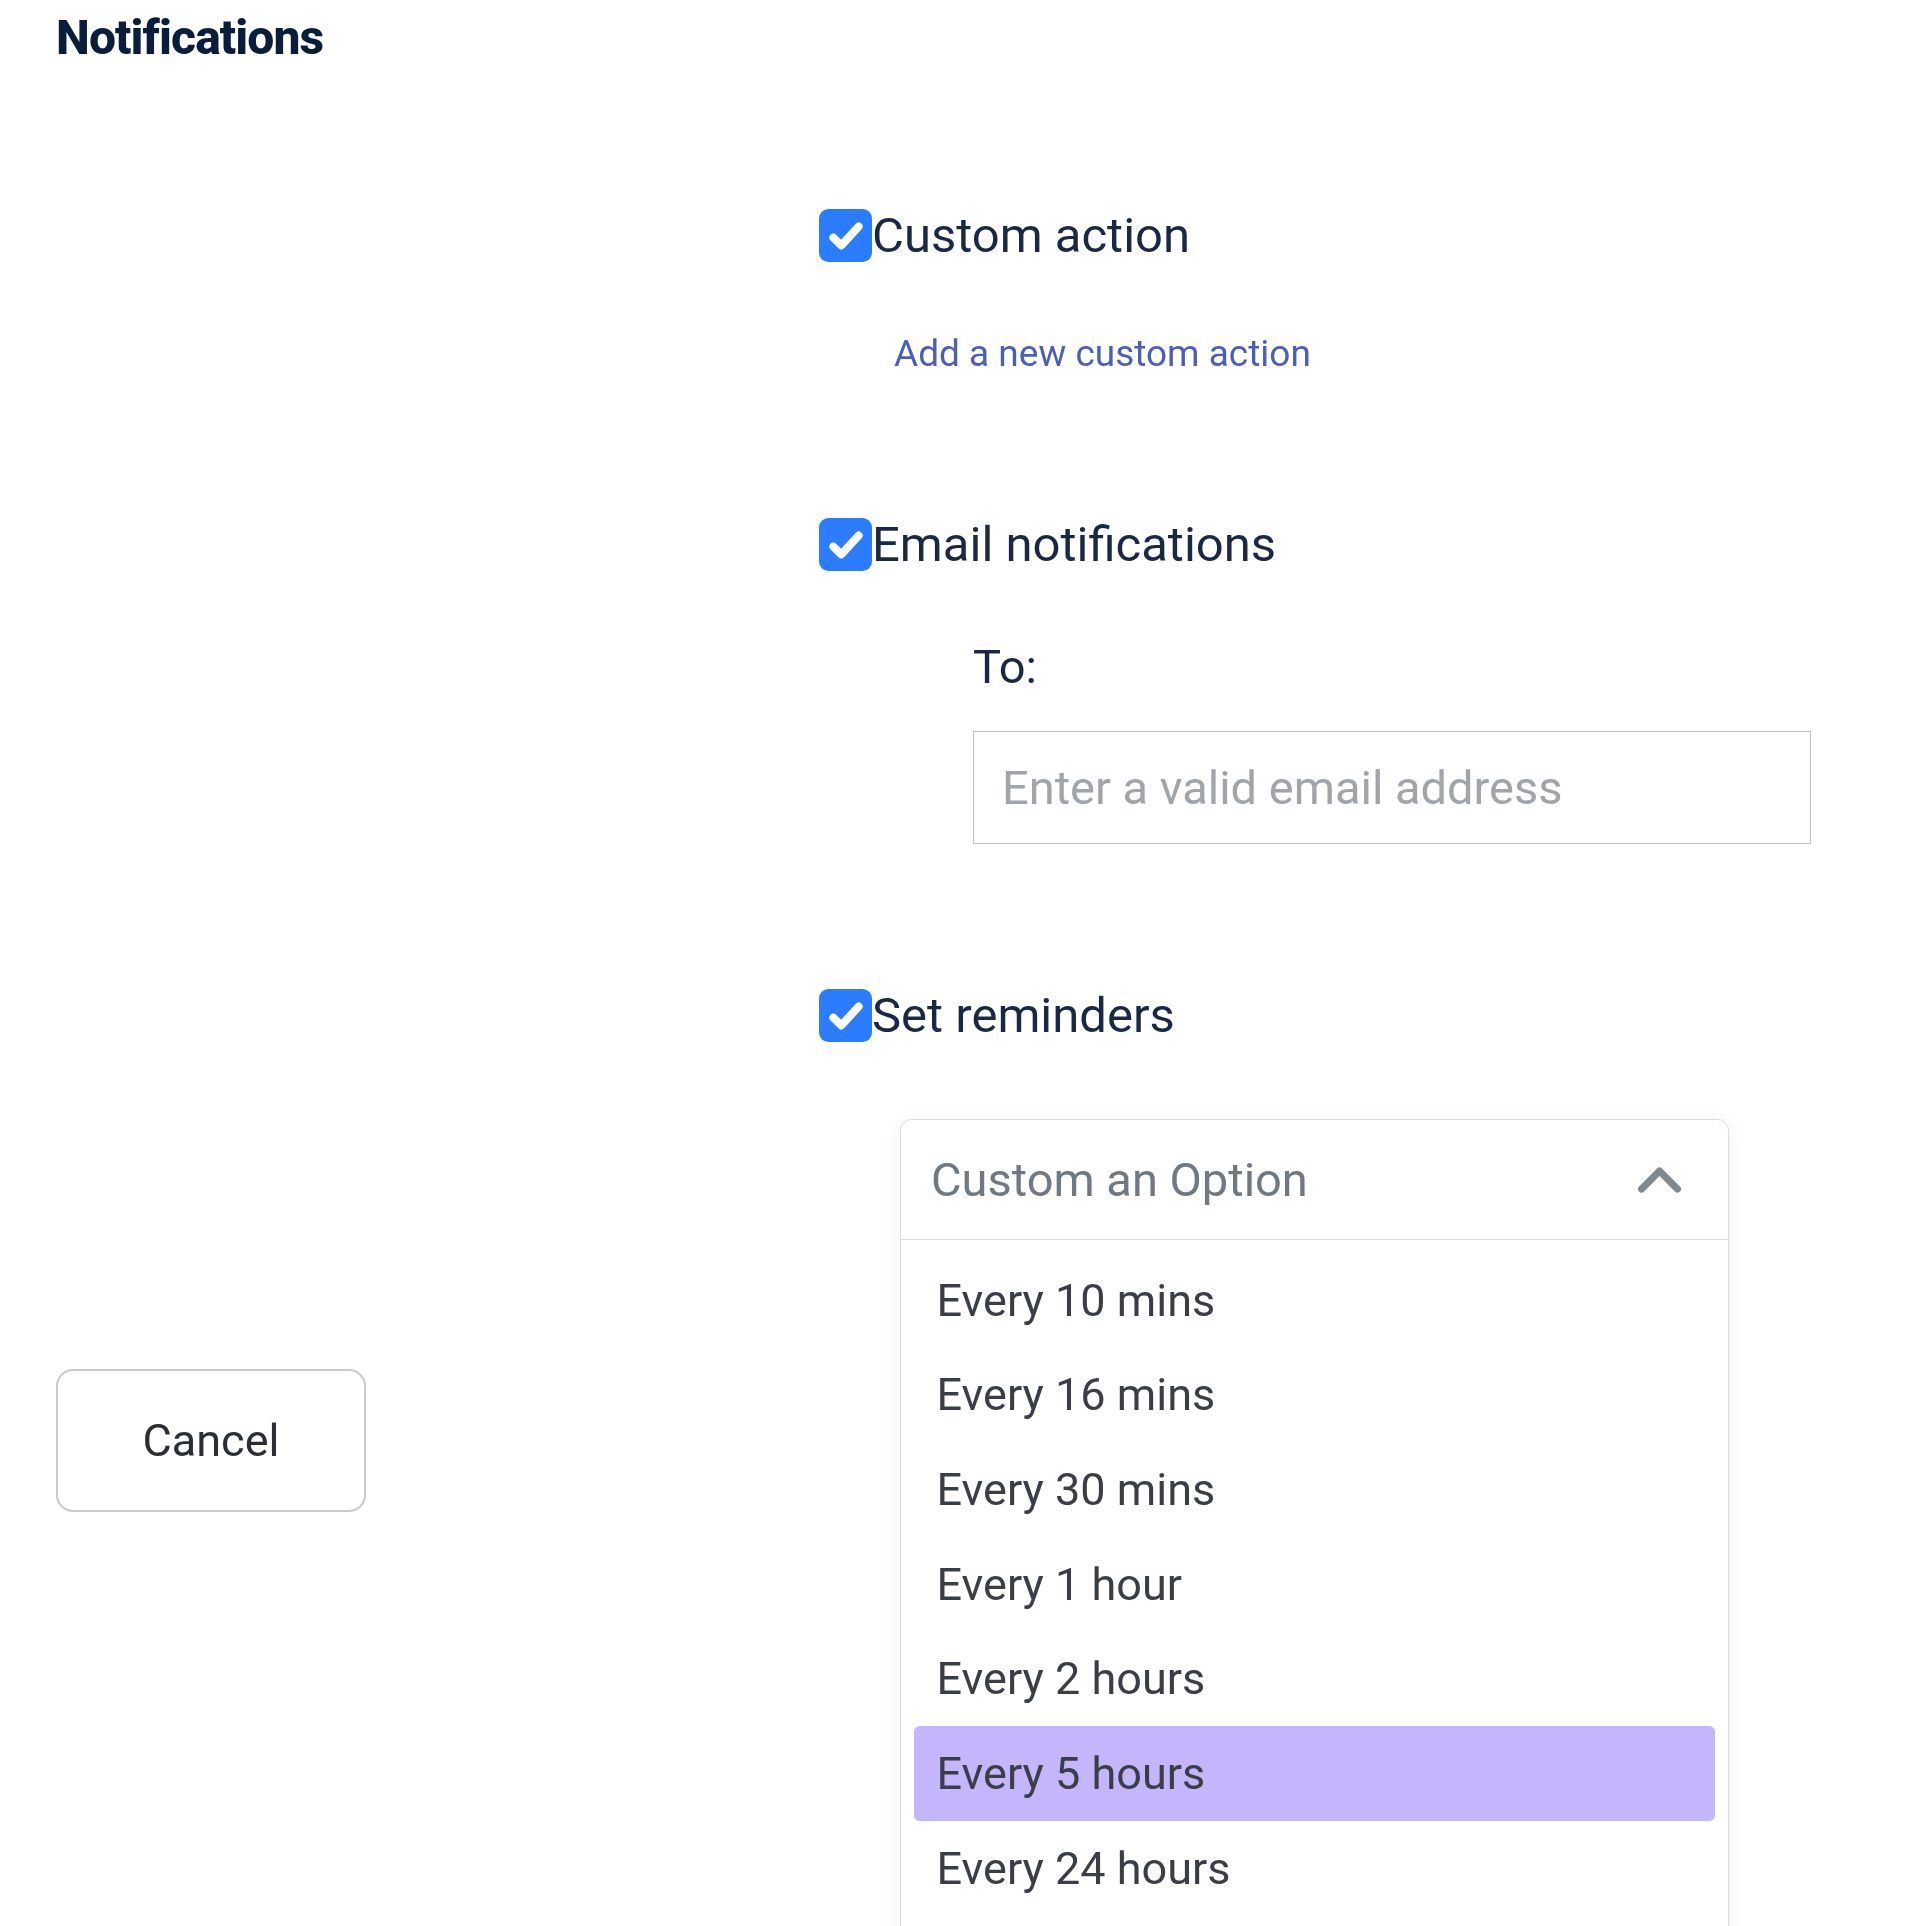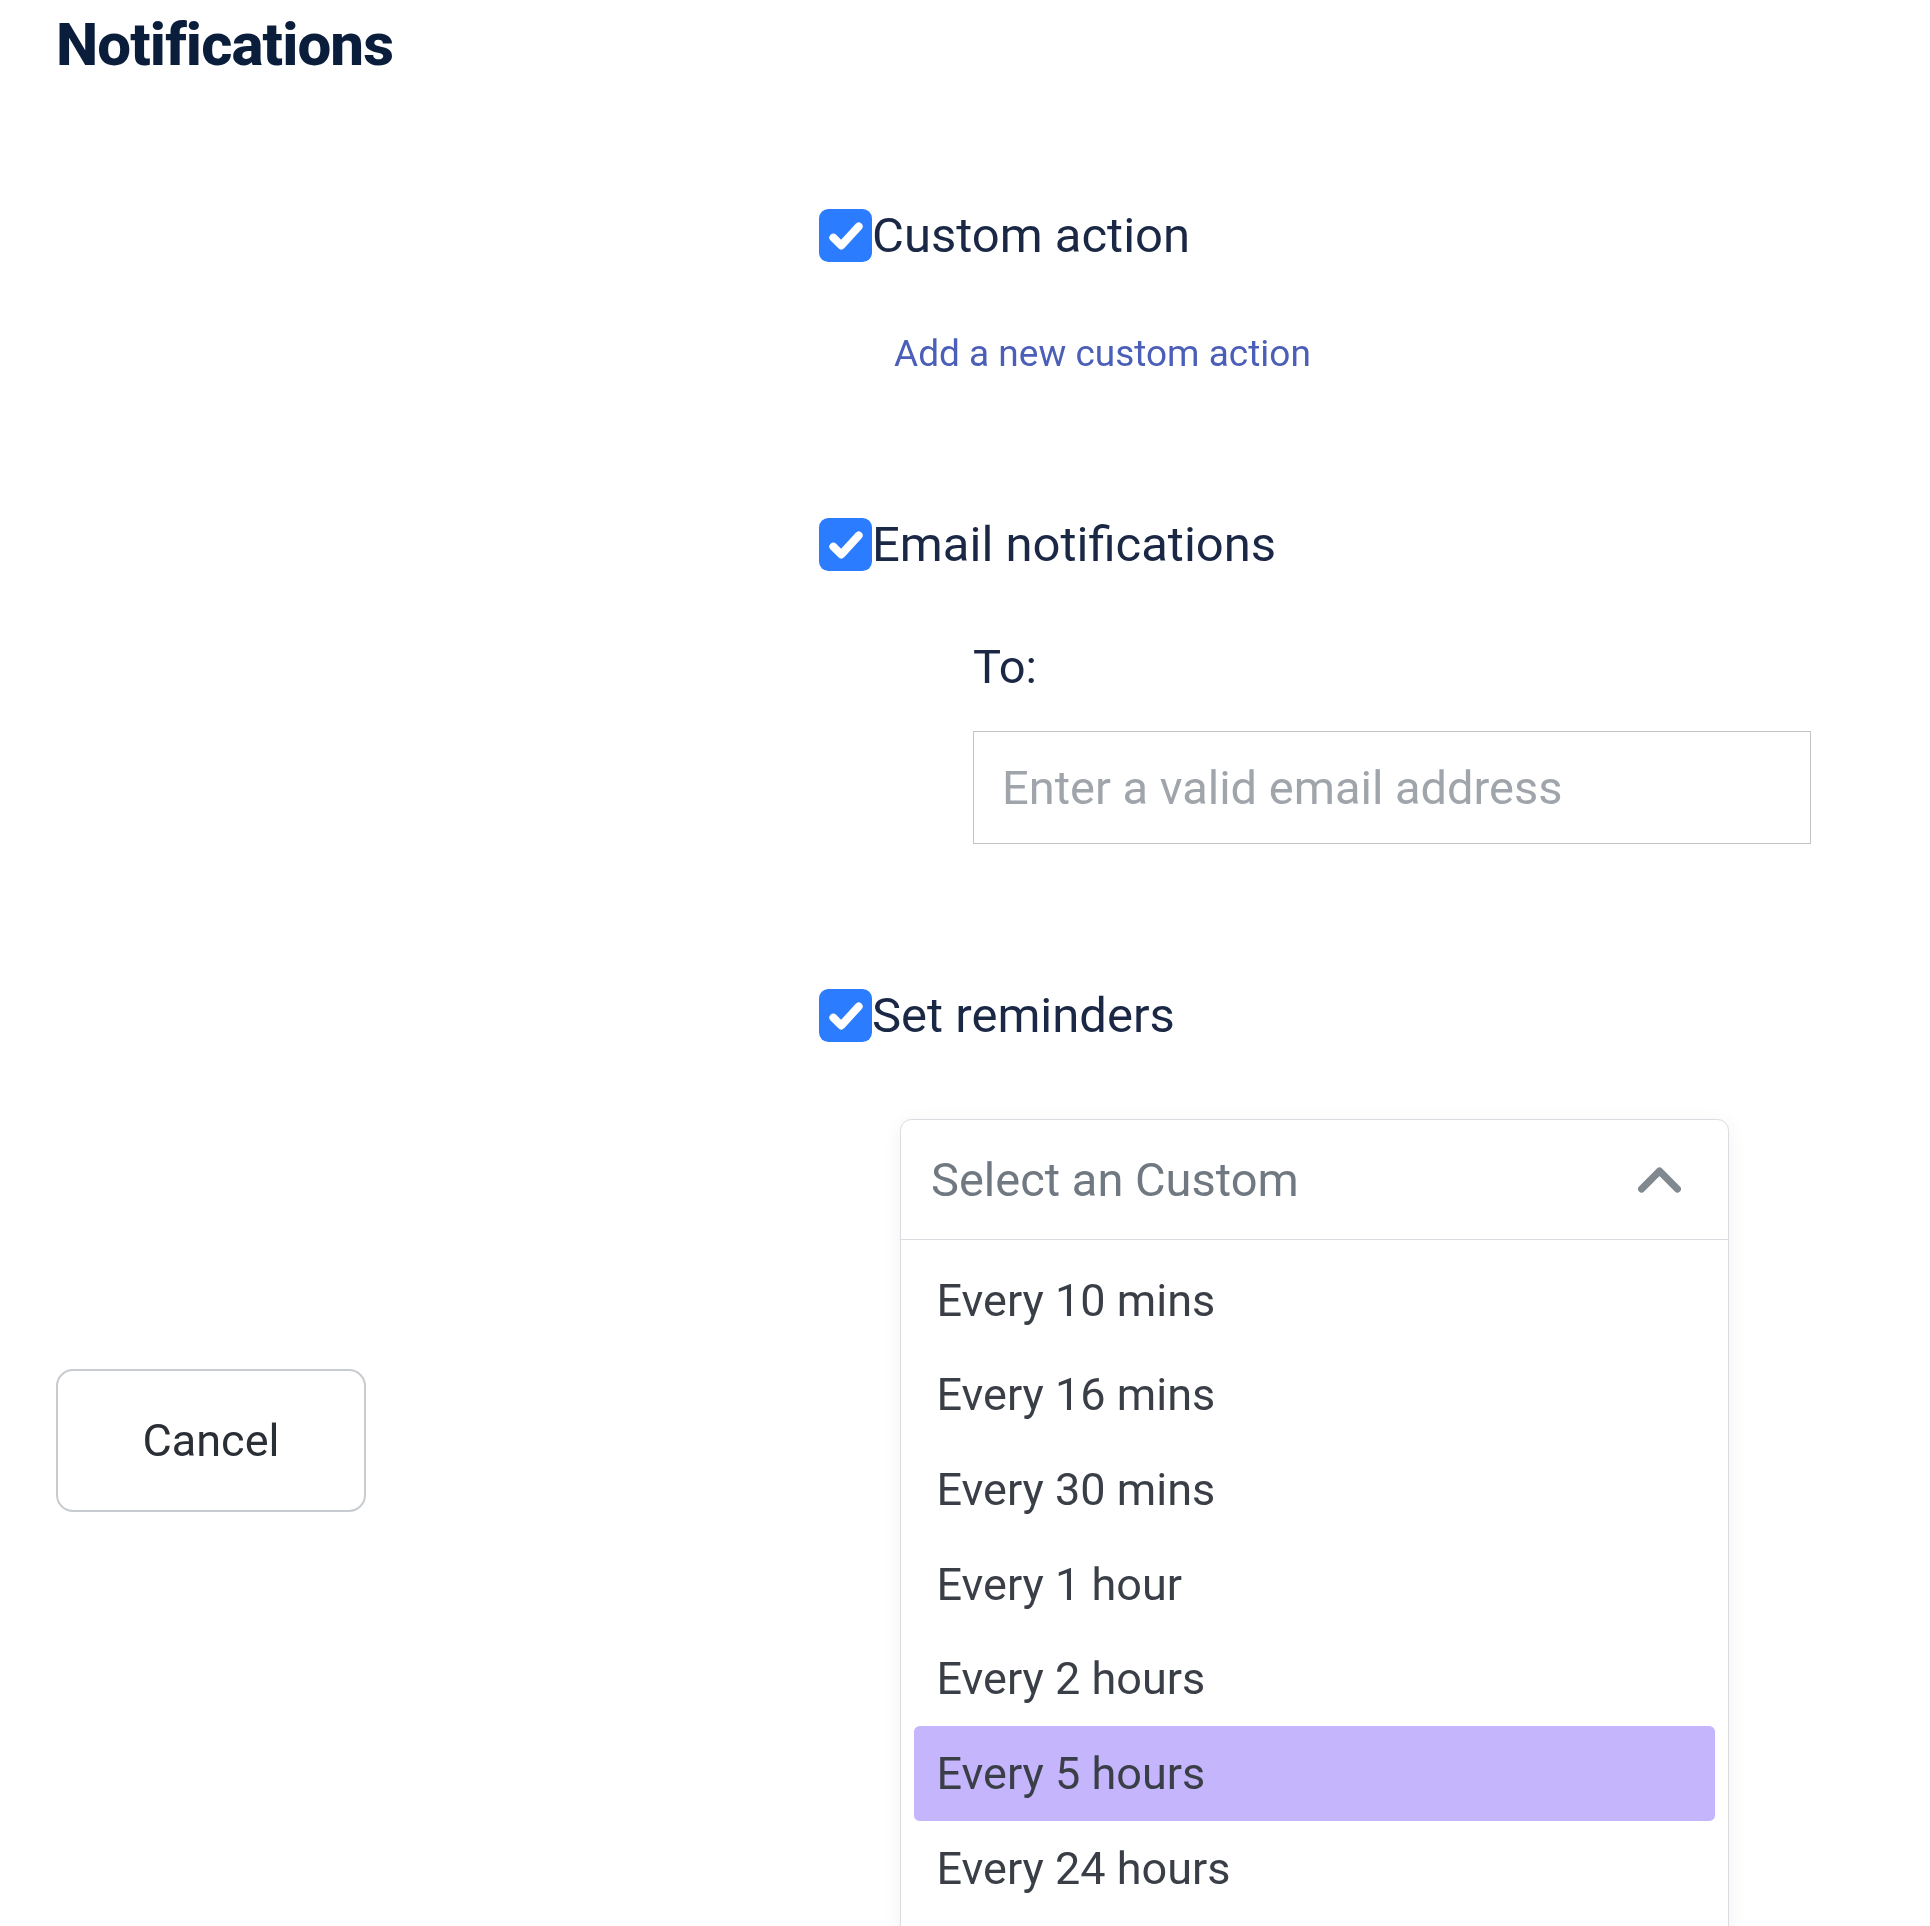--- a/index.html
+++ b/index.html
@@ -9,21 +9,21 @@
     }
     body {
       font-family: -apple-system, BlinkMacSystemFont, "Segoe UI", Roboto, "Helvetica Neue", Arial, sans-serif;
       background: #ffffff;
       padding: 0;
       width: 1930px;
       height: 1927px;
       position: relative;
     }
     .page-title {
-      font-size: 60px;
+      font-size: 48px;
       font-weight: 800;
       color: #0a1e3c;
       padding: 0 0 0 56px;
       margin-top: 9.4px;
       letter-spacing: -0.9px;
     }
     .form-area {
       position: absolute;
       left: 819px;
       top: 207px;
@@ -200,21 +200,21 @@
     <div class="checkbox-row">
       <div class="checkbox">
         <svg viewBox="0 0 24 24">
             <polyline points="4 13 9 18 20 6"></polyline>
           </svg>
       </div>
       <span class="checkbox-label">Set reminders</span>
     </div>
     <div class="dropdown-wrap">
       <div class="dropdown-header">
-        <span class="dropdown-placeholder">Select an Custom</span>
+        <span class="dropdown-placeholder">Custom an Option</span>
         <svg class="chevron-up" viewBox="0 0 24 14">
             <polyline points="2 12 12 2 22 12"></polyline>
           </svg>
       </div>
       <div class="dropdown-options">
         <div class="dropdown-option">Every 10 mins</div>
         <div class="dropdown-option">Every 16 mins</div>
         <div class="dropdown-option">Every 30 mins</div>
         <div class="dropdown-option">Every 1 hour</div>
         <div class="dropdown-option">Every 2 hours</div>

